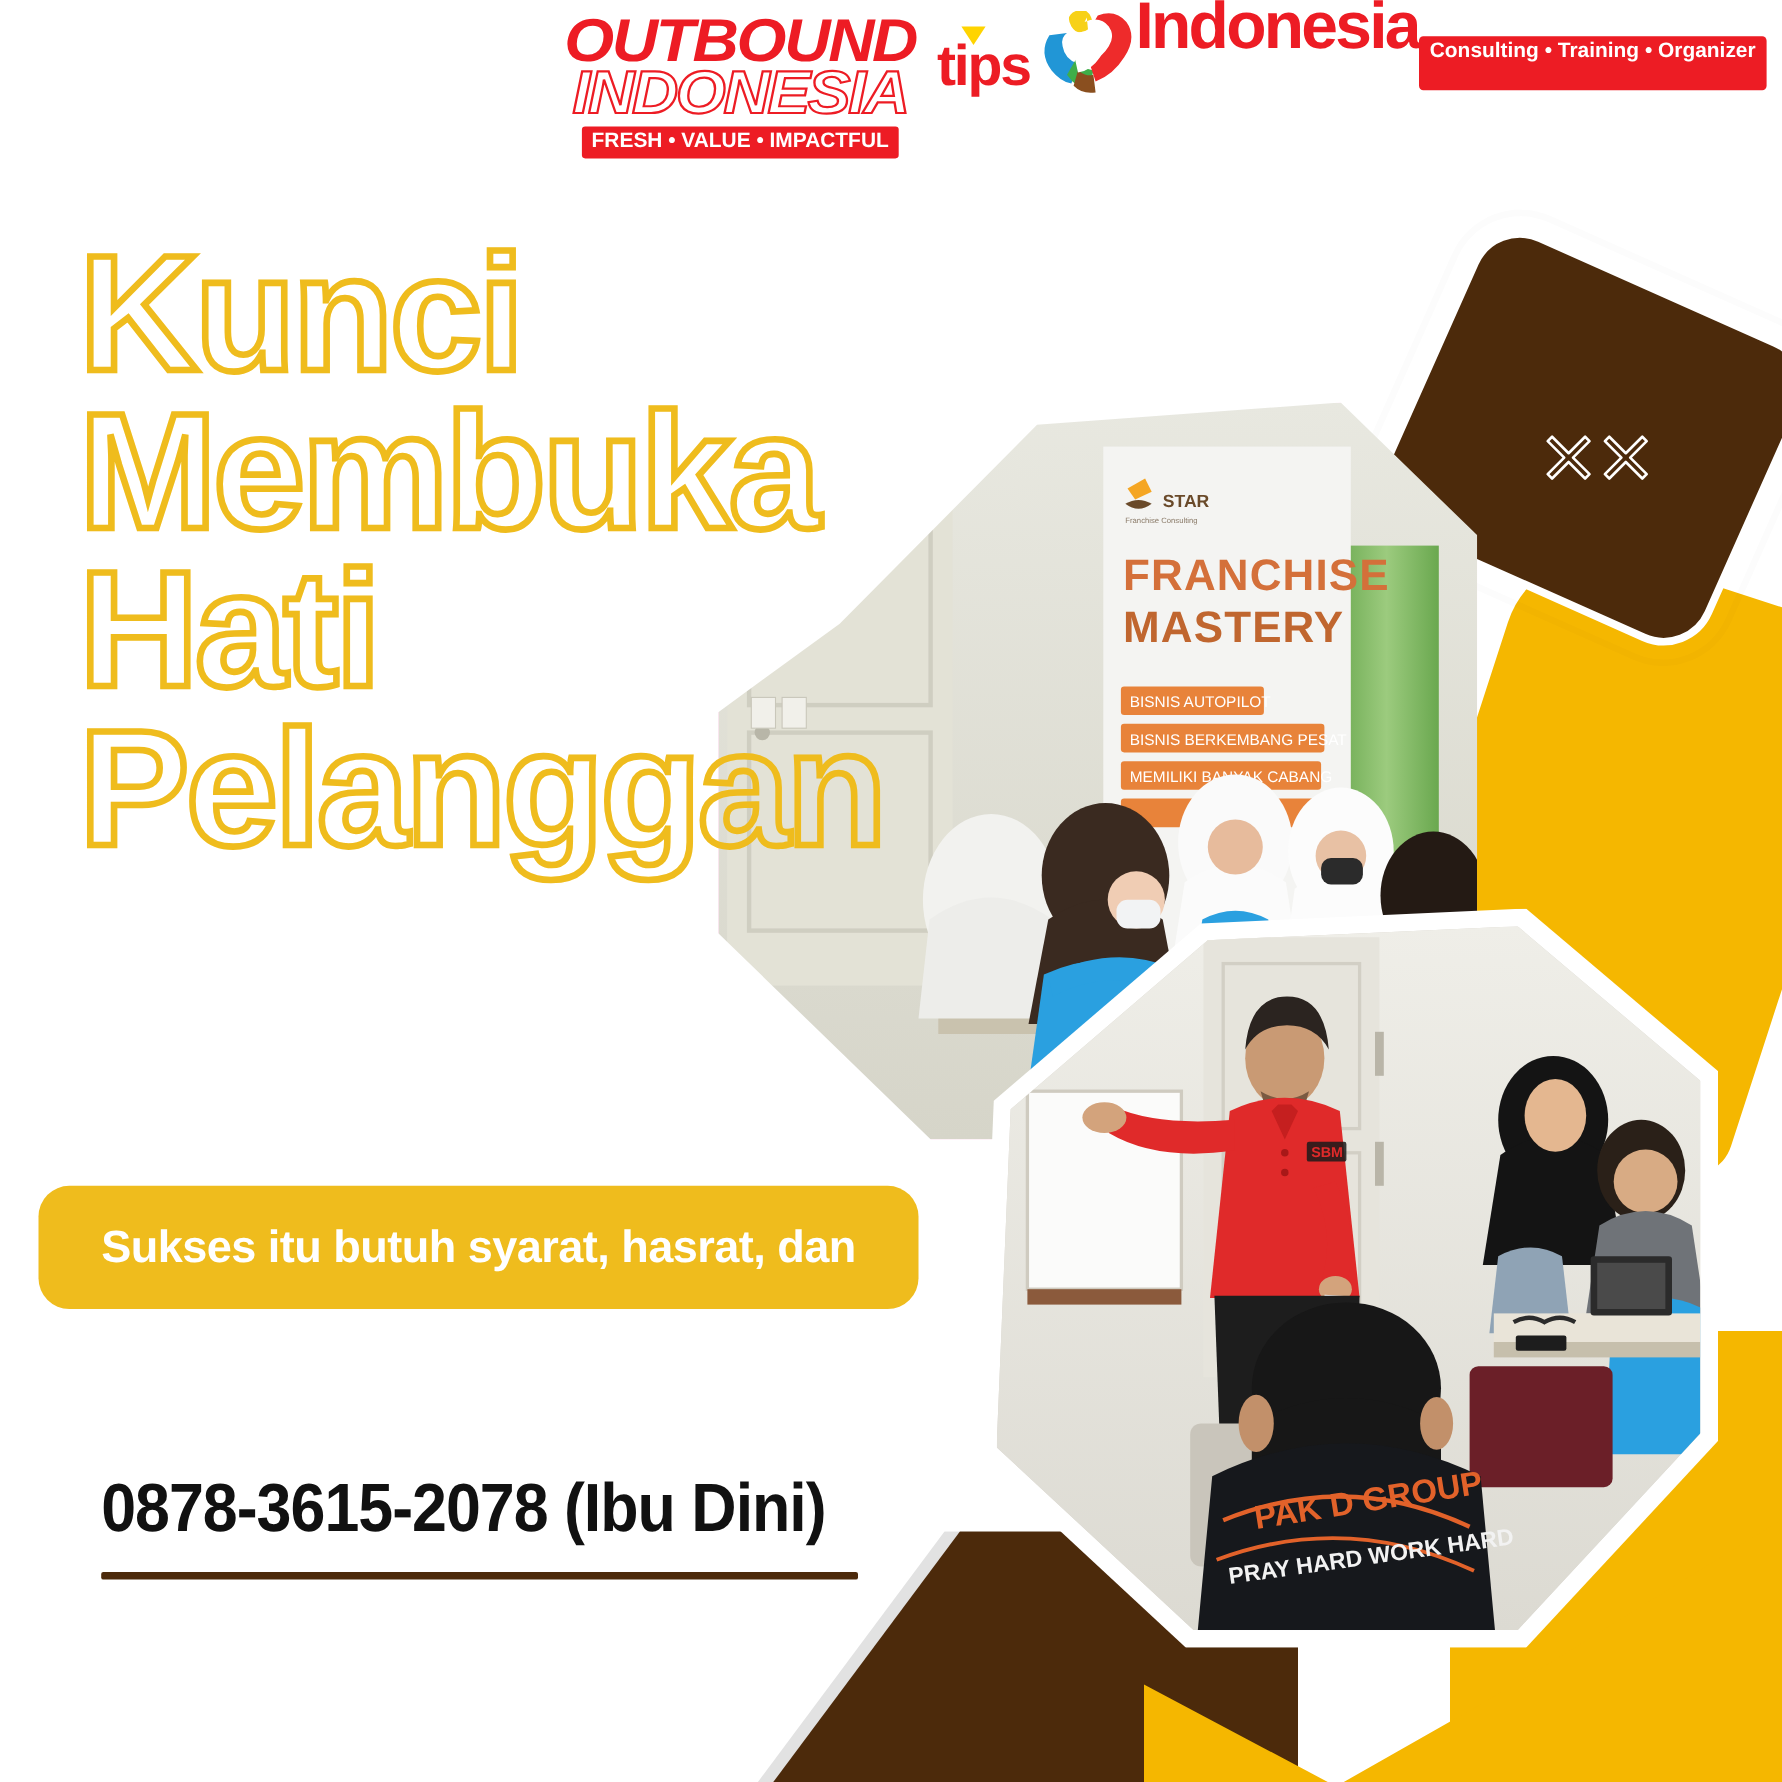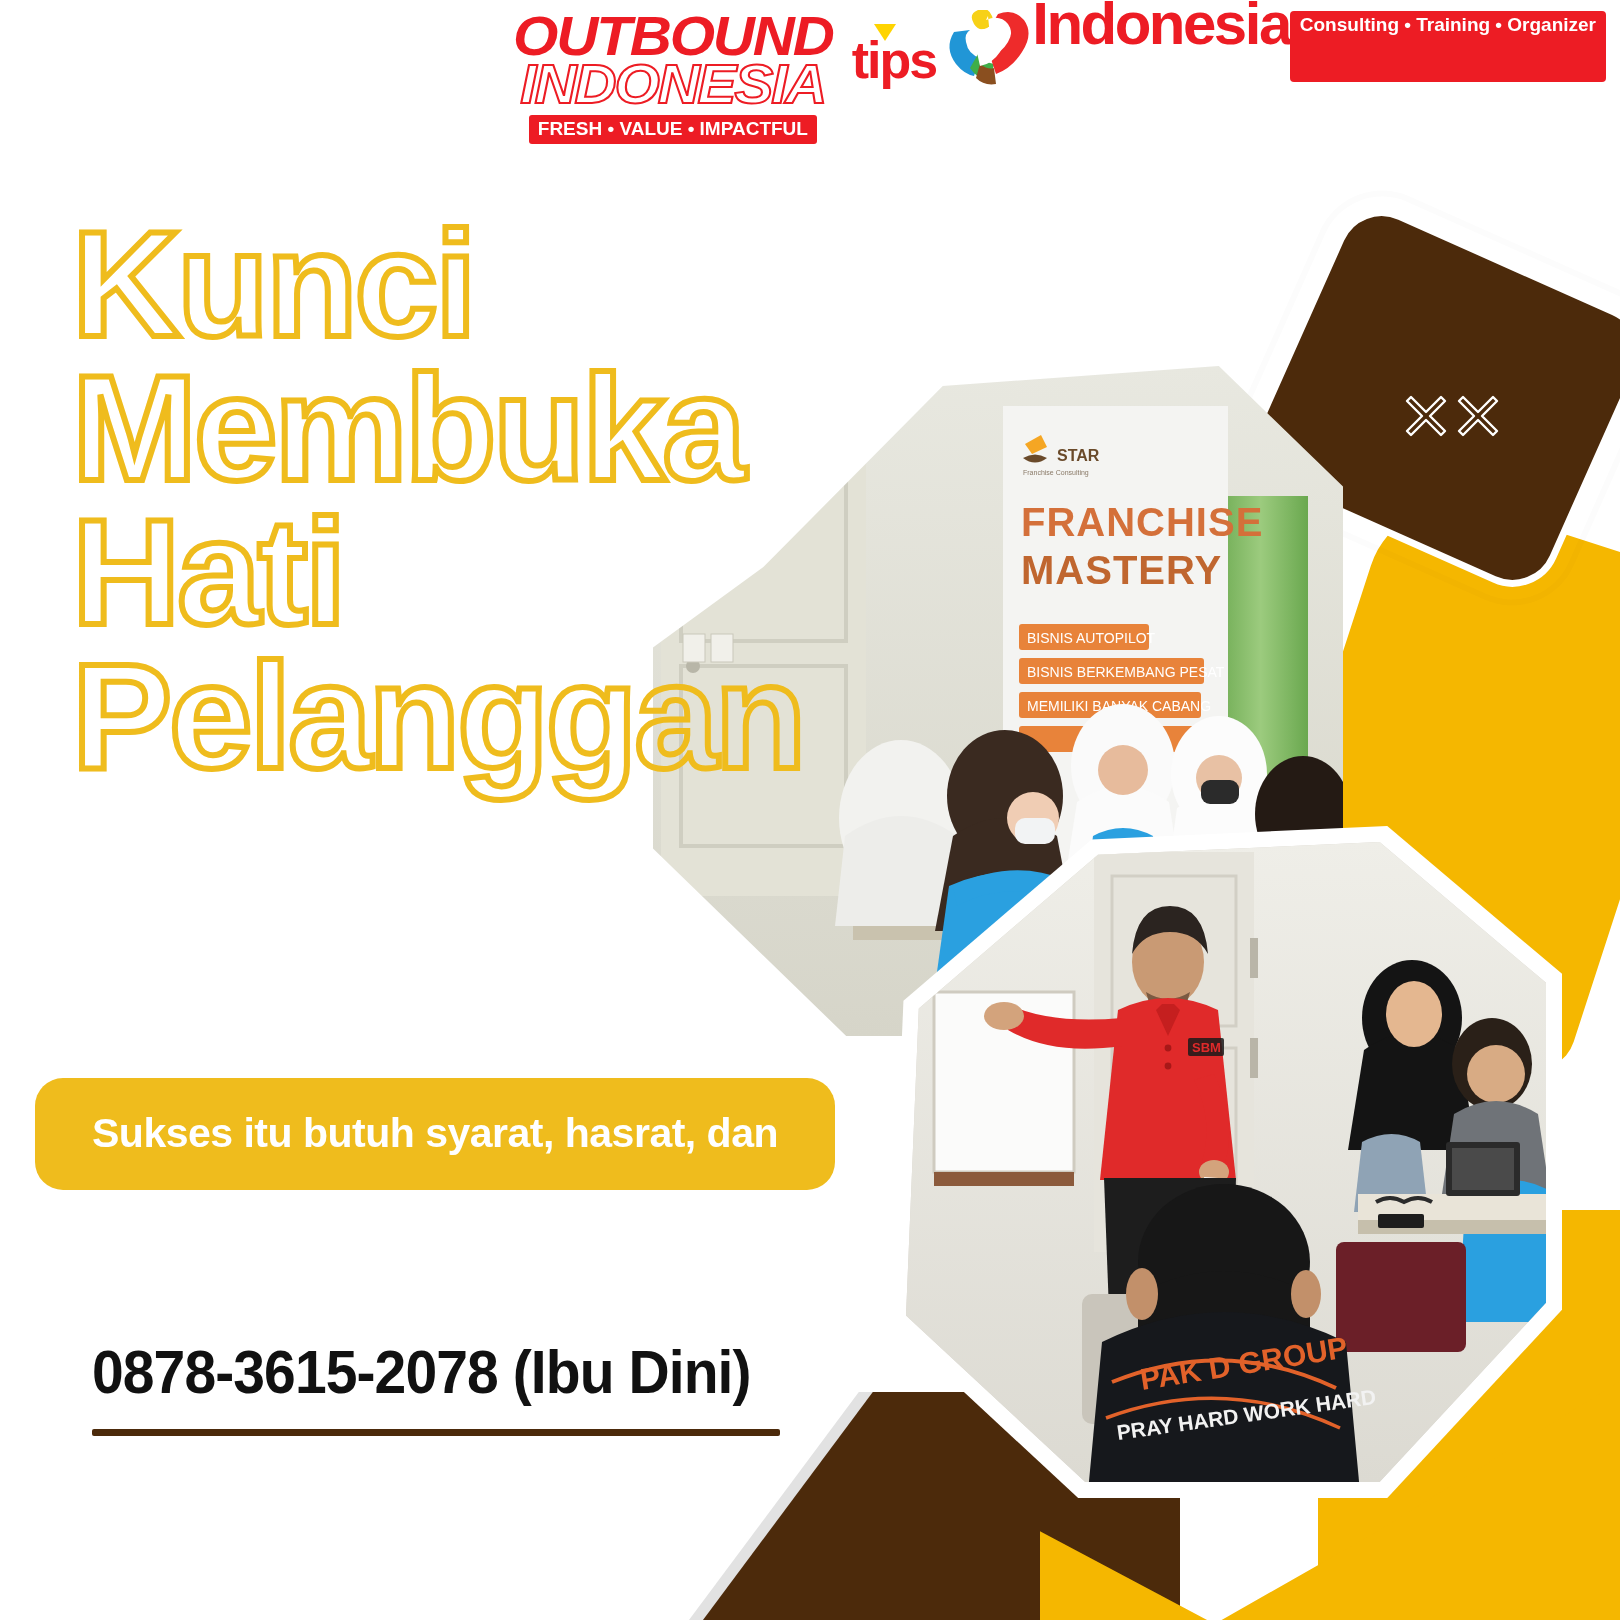--- a/index.html
+++ b/index.html
@@ -70,21 +70,21 @@
     border-top: 17px solid #FFD400;
   }
   .ti-mark { position: relative; width: 92px; height: 78px; margin-left: 4px; margin-bottom: -6px; }
   .ti-indo {
     font-family: "Liberation Sans", sans-serif;
     font-weight: bold; font-size: 60px; line-height: .85;
     color: #ED1C24; letter-spacing: -2.5px;
     margin-top: -12px;
   }
   .ti-tag {
-    margin-top: 1px;
+    margin-top: 23px;
     background: #ED1C24; color: #fff;
     font-weight: bold; font-size: 19px;
     padding: 3px 10px 4px 10px;
     border-radius: 4px;
     white-space: nowrap;
     align-self: stretch;
     text-align: center;
   }
 
   

